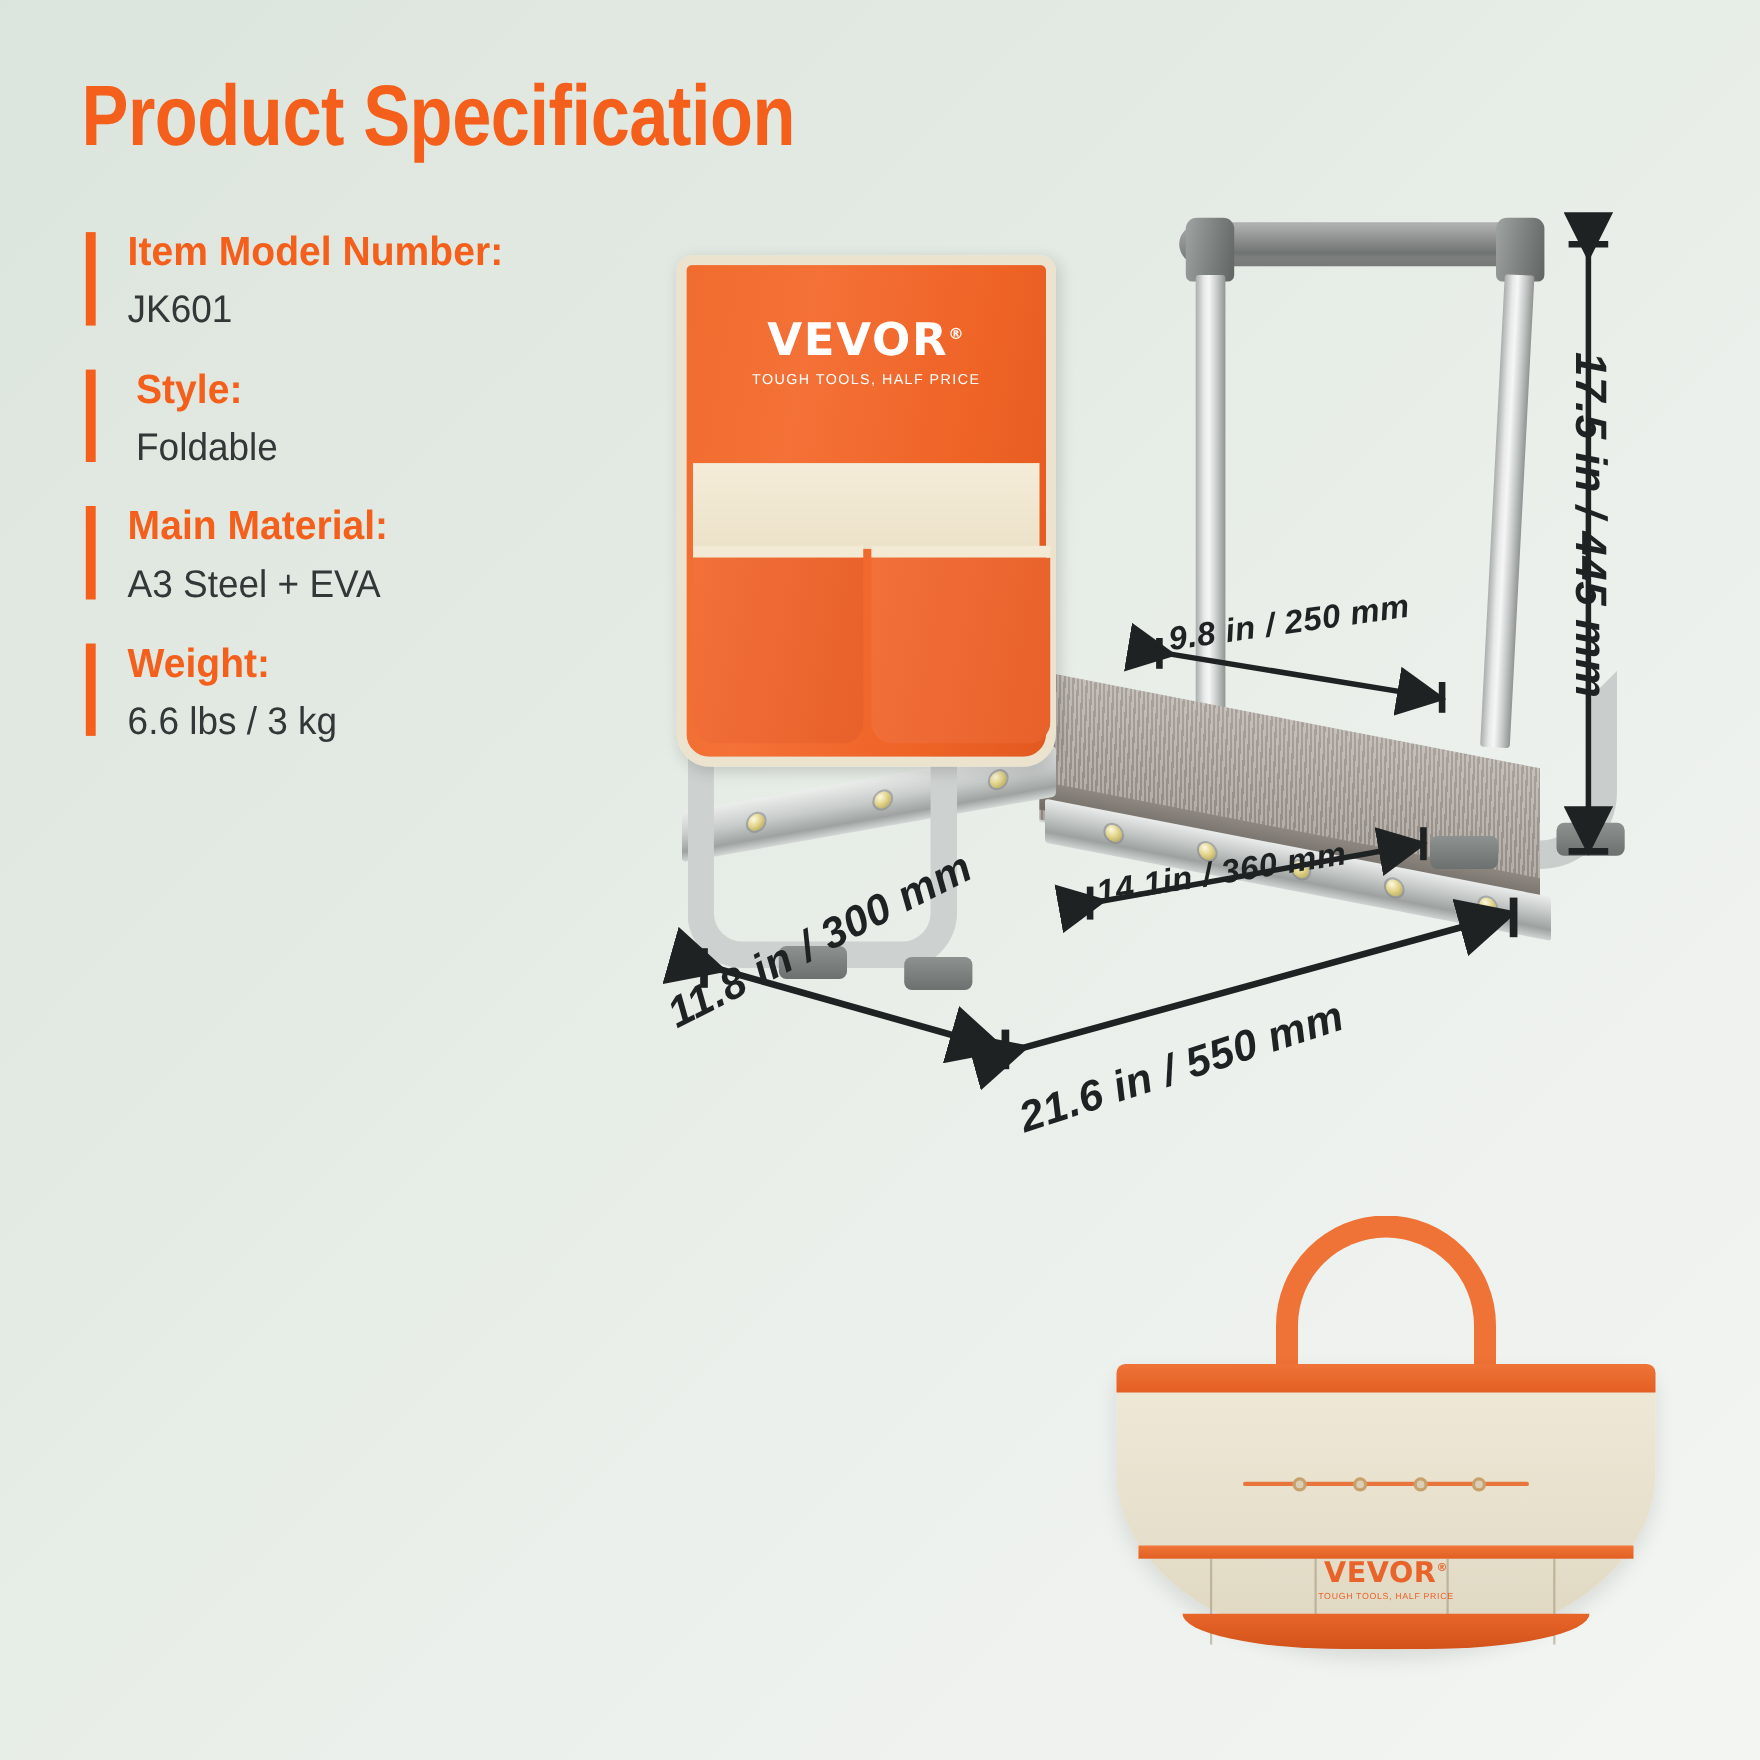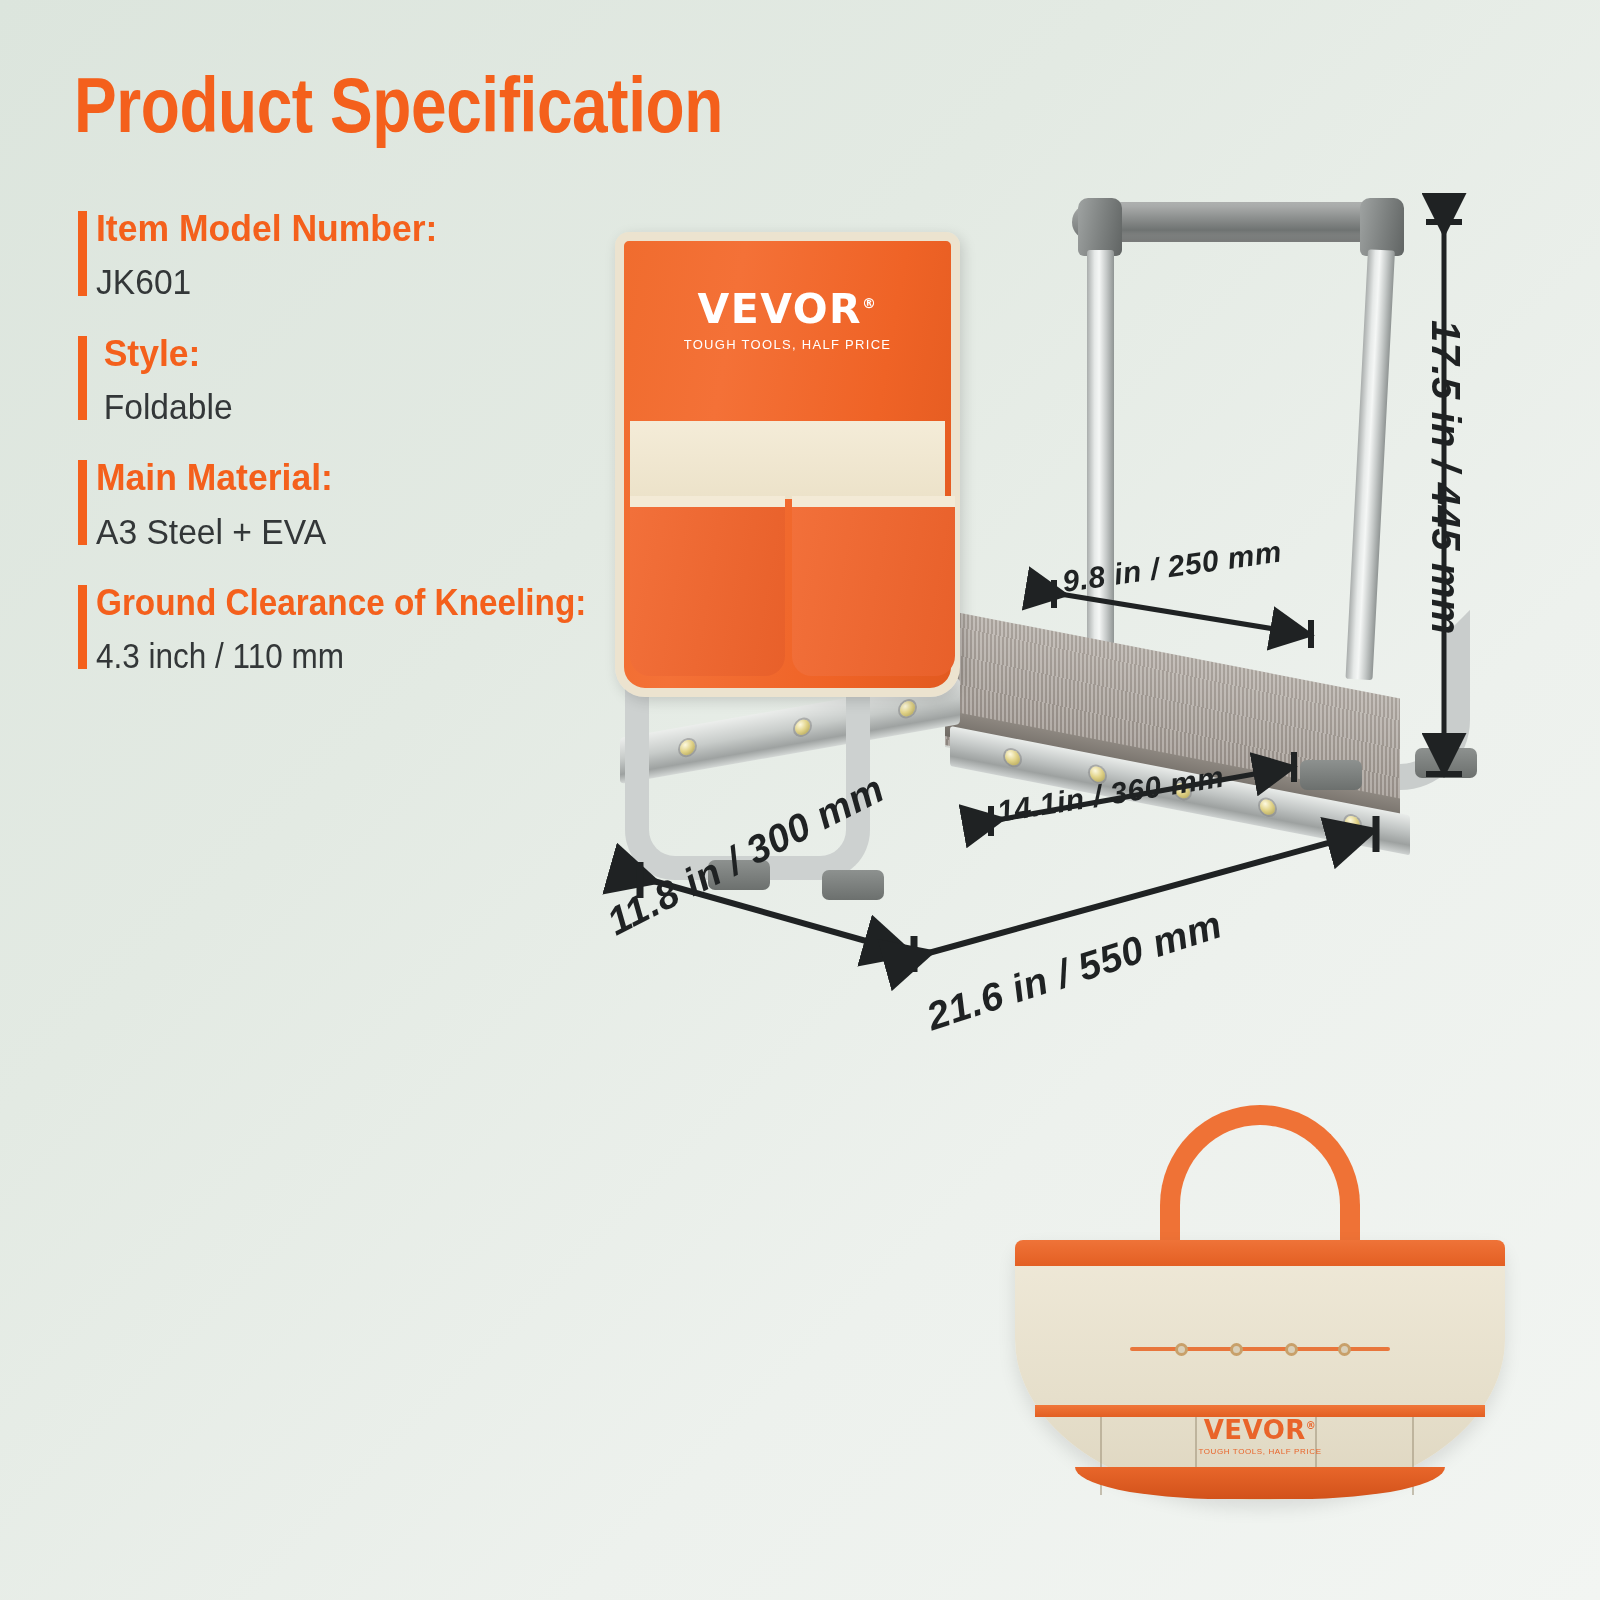--- a/index.html
+++ b/index.html
@@ -29,21 +29,21 @@
 
   
   #spec-list {
     position: absolute;
     left: 78px;
     top: 205px;
     width: 830px;
   }
   .spec-item {
     position: relative;
-    padding-left: 18px;
+    padding-left: 38px;
     margin-bottom: 24px;
   }
   .spec-bar {
     position: absolute;
     left: 0;
     top: 6px;
     bottom: 10px;
     width: 9px;
     background: #f4601c;
   }
@@ -308,28 +308,28 @@
     <div class="spec-value">Foldable</div>
   </div>
 
 
   <div class="spec-item material">
     <span class="spec-bar"></span>
     <div class="spec-label">Main Material:</div>
     <div class="spec-value">A3 Steel + EVA</div>
   </div>
 
-
-
-
-  <div class="spec-item kneeling">
+  <div class="spec-item weight">
     <span class="spec-bar"></span>
-    <div class="spec-label">Ground Clearance of Kneeling:</div>
-    <div class="spec-value">4.3 inch / 110 mm</div>
-  </div>
+    <div class="spec-label">Weight:</div>
+    <div class="spec-value">6.6 lbs / 3 kg</div>
+  </div>
+
+
+
 
 </div>
 
 <div id="product-stage">
 
   <div class="handle-bar"></div>
   <div class="handle-grip-l"></div>
   <div class="handle-grip-r"></div>
   <div class="post-l"></div>
   <div class="post-r"></div>

